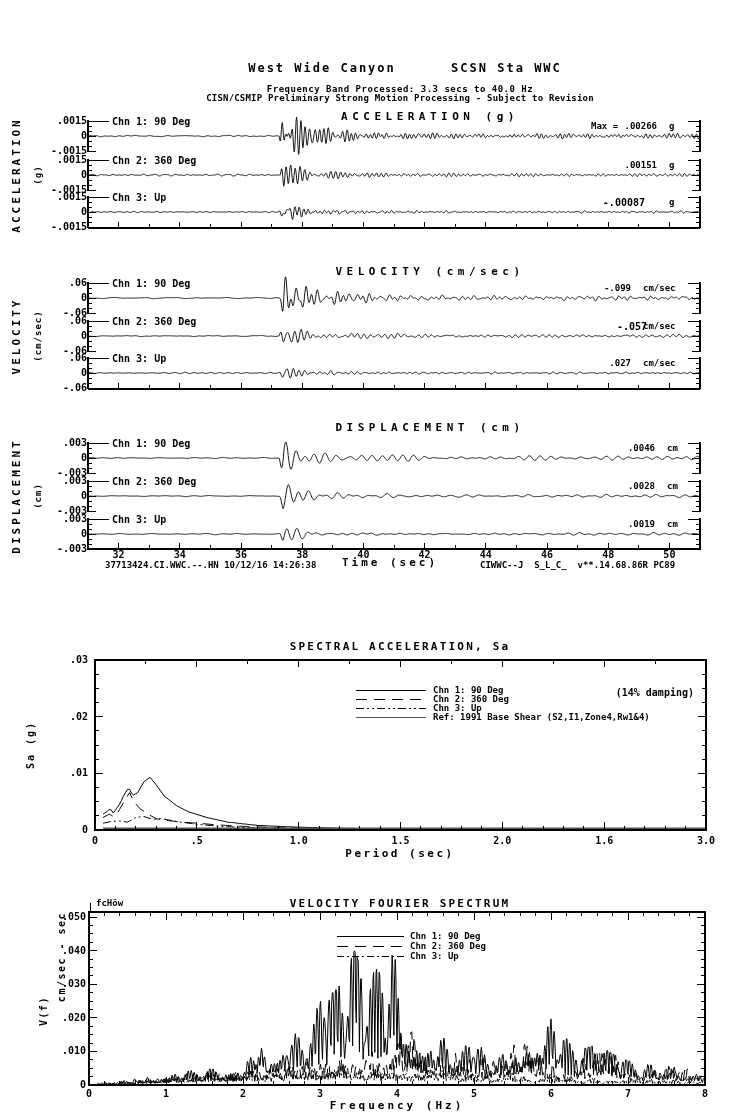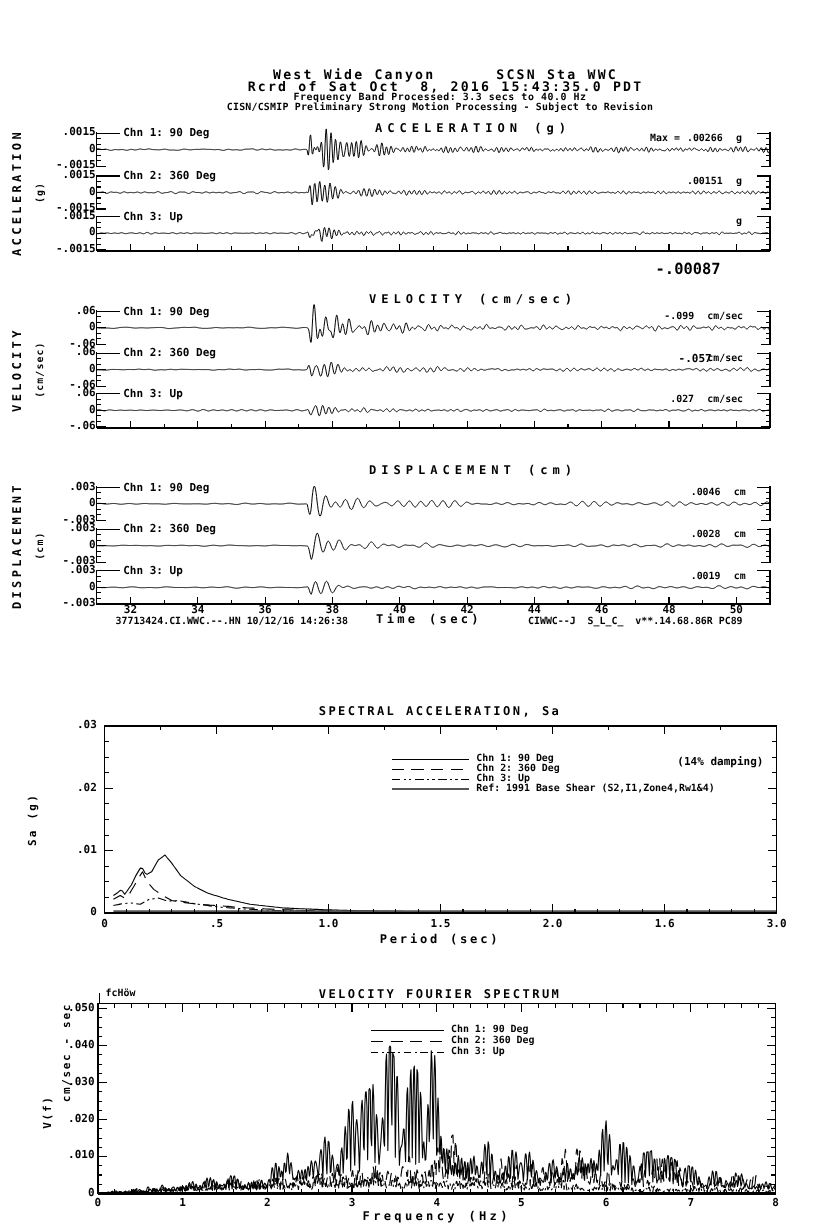--- a/index.html
+++ b/index.html
@@ -441,21 +441,20 @@
       <line x1="705" y1="925.4" x2="701" y2="925.4" stroke="#000" stroke-width="1" shape-rendering="crispEdges"></line>
       <line x1="89" y1="917" x2="97" y2="917" stroke="#000" stroke-width="1" shape-rendering="crispEdges"></line>
       <line x1="705" y1="917" x2="697" y2="917" stroke="#000" stroke-width="1" shape-rendering="crispEdges"></line>
       <line x1="90.5" y1="903" x2="90.5" y2="912" stroke="#000" stroke-width="1.2" shape-rendering="crispEdges"></line>
       <line x1="337" y1="936.5" x2="404" y2="936.5" stroke="#000" stroke-width="1" shape-rendering="crispEdges"></line>
       <line x1="337" y1="946.5" x2="404" y2="946.5" stroke="#000" stroke-width="1" shape-rendering="crispEdges" stroke-dasharray="11 7"></line>
       <line x1="337" y1="956.5" x2="404" y2="956.5" stroke="#000" stroke-width="1" shape-rendering="crispEdges" stroke-dasharray="7 3 2 3"></line>
     </svg>
 
   <div class="t" style="left:405px;top:62px;font-size:12px;letter-spacing:2px;transform:translateX(-50%)">West Wide Canyon      SCSN Sta WWC</div>
-  <div class="t" style="left:405px;top:73px;font-size:12px;letter-spacing:2px;transform:translateX(-50%)">Rcrd of Sat Oct  8, 2016 15:43:35.0 PDT</div>
   <div class="t" style="left:400px;top:85px;font-size:9px;letter-spacing:0.5px;transform:translateX(-50%)">Frequency Band Processed: 3.3 secs to 40.0 Hz</div>
   <div class="t" style="left:400px;top:94px;font-size:9px;letter-spacing:0.2px;transform:translateX(-50%)">CISN/CSMIP Preliminary Strong Motion Processing - Subject to Revision</div>
 
   <div class="t" style="left:390px;top:557px;font-size:11px;letter-spacing:3px;transform:translateX(-50%)">Time (sec)</div>
   <div class="t" style="left:105px;top:561px;font-size:9px">37713424.CI.WWC.--.HN 10/12/16 14:26:38</div>
   <div class="t" style="left:480px;top:561px;font-size:9px">CIWWC--J  S_L_C_  v**.14.68.86R PC89</div>
 
   <div class="t" style="left:400px;top:641px;font-size:11px;letter-spacing:2.2px;transform:translateX(-50%)">SPECTRAL ACCELERATION, Sa</div>
   <div class="t" style="right:45px;top:688px;font-size:10px">(14% damping)</div>
   <div class="t" style="left:31px;top:745px;font-size:10px;letter-spacing:2px;transform:translate(-50%,-50%) rotate(-90deg)">Sa (g)</div>
@@ -479,21 +478,21 @@
     <div class="t" style="top: 155px; font-size: 10px; right: 652px;">.0015</div>
     <div class="t" style="top: 170px; font-size: 10px; right: 652px;">0</div>
     <div class="t" style="top: 185px; font-size: 10px; right: 652px;">-.0015</div>
     <div class="t" style="top: 156px; font-size: 10px; left: 112px;">Chn 2: 360 Deg</div>
     <div class="t" style="top: 161px; font-size: 9px; right: 82px;">.00151</div>
     <div class="t" style="top: 161px; font-size: 9px; left: 669px;">g</div>
     <div class="t" style="top: 192px; font-size: 10px; right: 652px;">.0015</div>
     <div class="t" style="top: 207px; font-size: 10px; right: 652px;">0</div>
     <div class="t" style="top: 222px; font-size: 10px; right: 652px;">-.0015</div>
     <div class="t" style="top: 193px; font-size: 10px; left: 112px;">Chn 3: Up</div>
-    <div class="t" style="top: 198px; font-size: 14px; right: 84px; margin-top: 40px;">-.00087</div>
+    <div class="t" style="top: 198px; font-size: 10px; right: 94px;">-.00087</div>
     <div class="t" style="top: 198px; font-size: 9px; left: 669px;">g</div>
     <div class="t" style="top: 266px; font-size: 11px; letter-spacing: 4.5px; left: 430px; transform: translateX(-50%);">VELOCITY (cm/sec)</div>
     <div class="t" style="top: 336px; font-size: 11px; letter-spacing: 3px; left: 16px; transform: translate(-50%, -50%) rotate(-90deg);">VELOCITY</div>
     <div class="t" style="top: 336px; font-size: 9px; letter-spacing: 1px; left: 38px; transform: translate(-50%, -50%) rotate(-90deg);">(cm/sec)</div>
     <div class="t" style="top: 278px; font-size: 10px; right: 652px;">.06</div>
     <div class="t" style="top: 293px; font-size: 10px; right: 652px;">0</div>
     <div class="t" style="top: 308px; font-size: 10px; right: 652px;">-.06</div>
     <div class="t" style="top: 279px; font-size: 10px; left: 112px;">Chn 1: 90 Deg</div>
     <div class="t" style="top: 284px; font-size: 9px; right: 108px;">-.099</div>
     <div class="t" style="top: 284px; font-size: 9px; left: 643px;">cm/sec</div>

